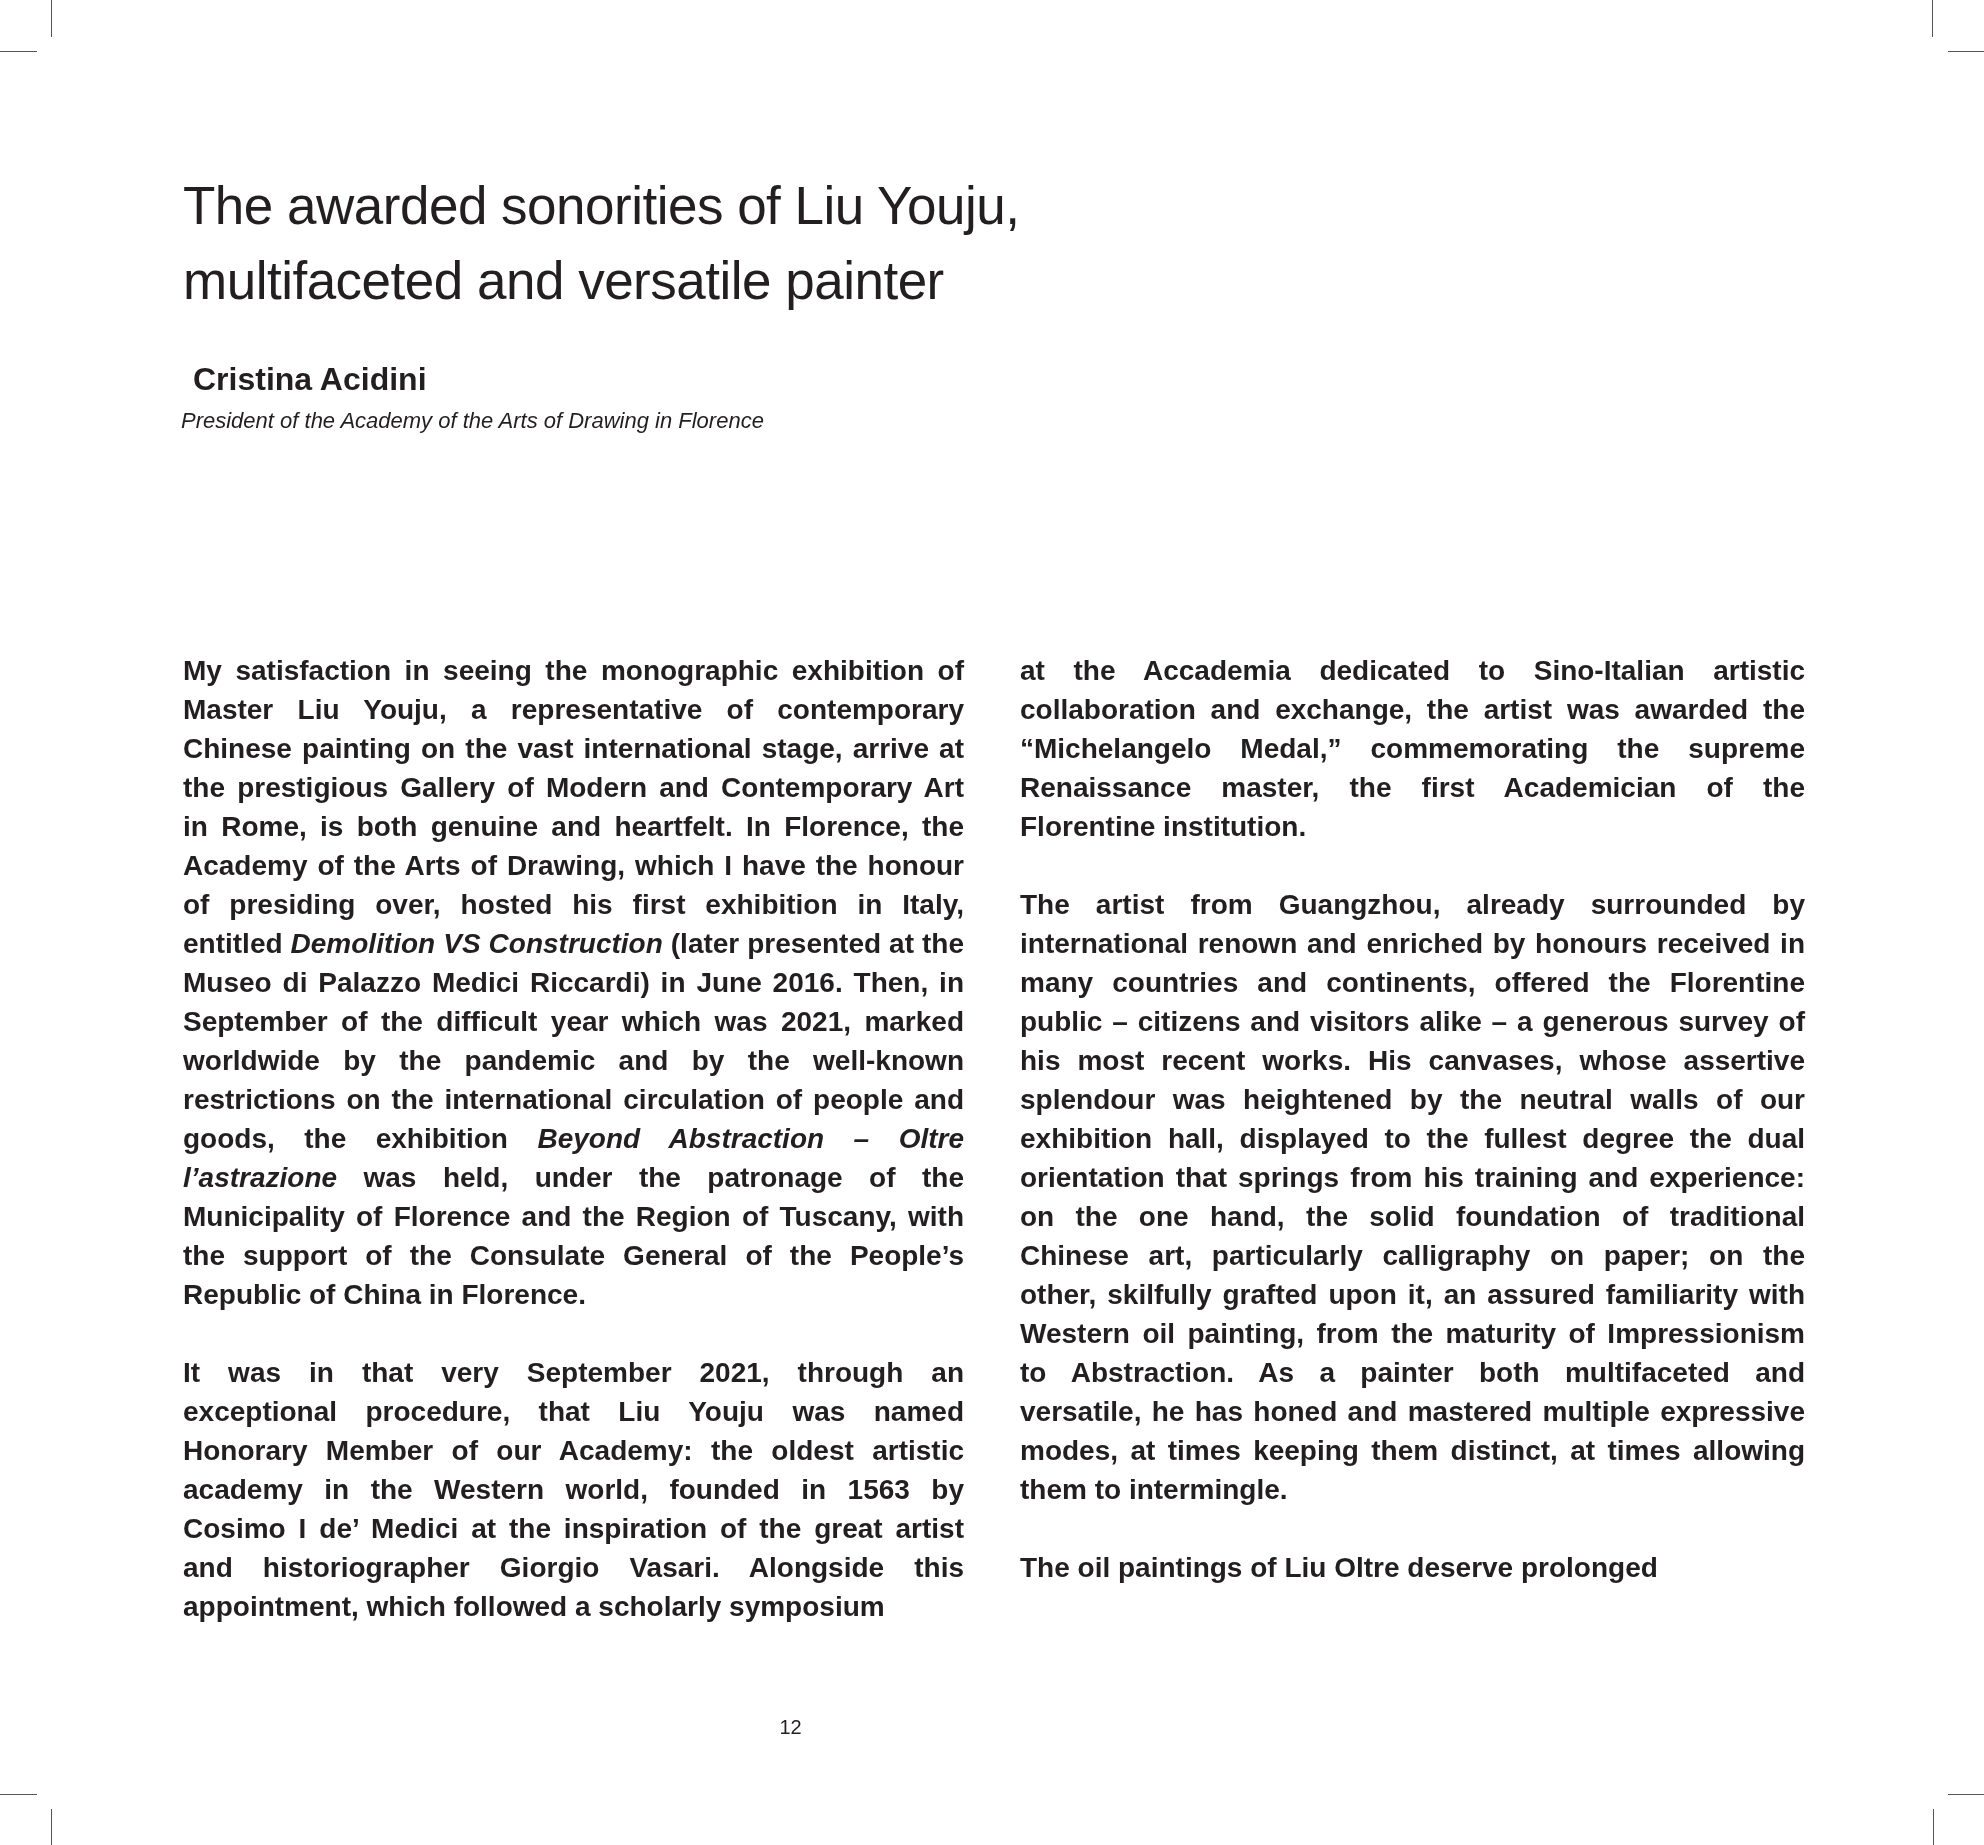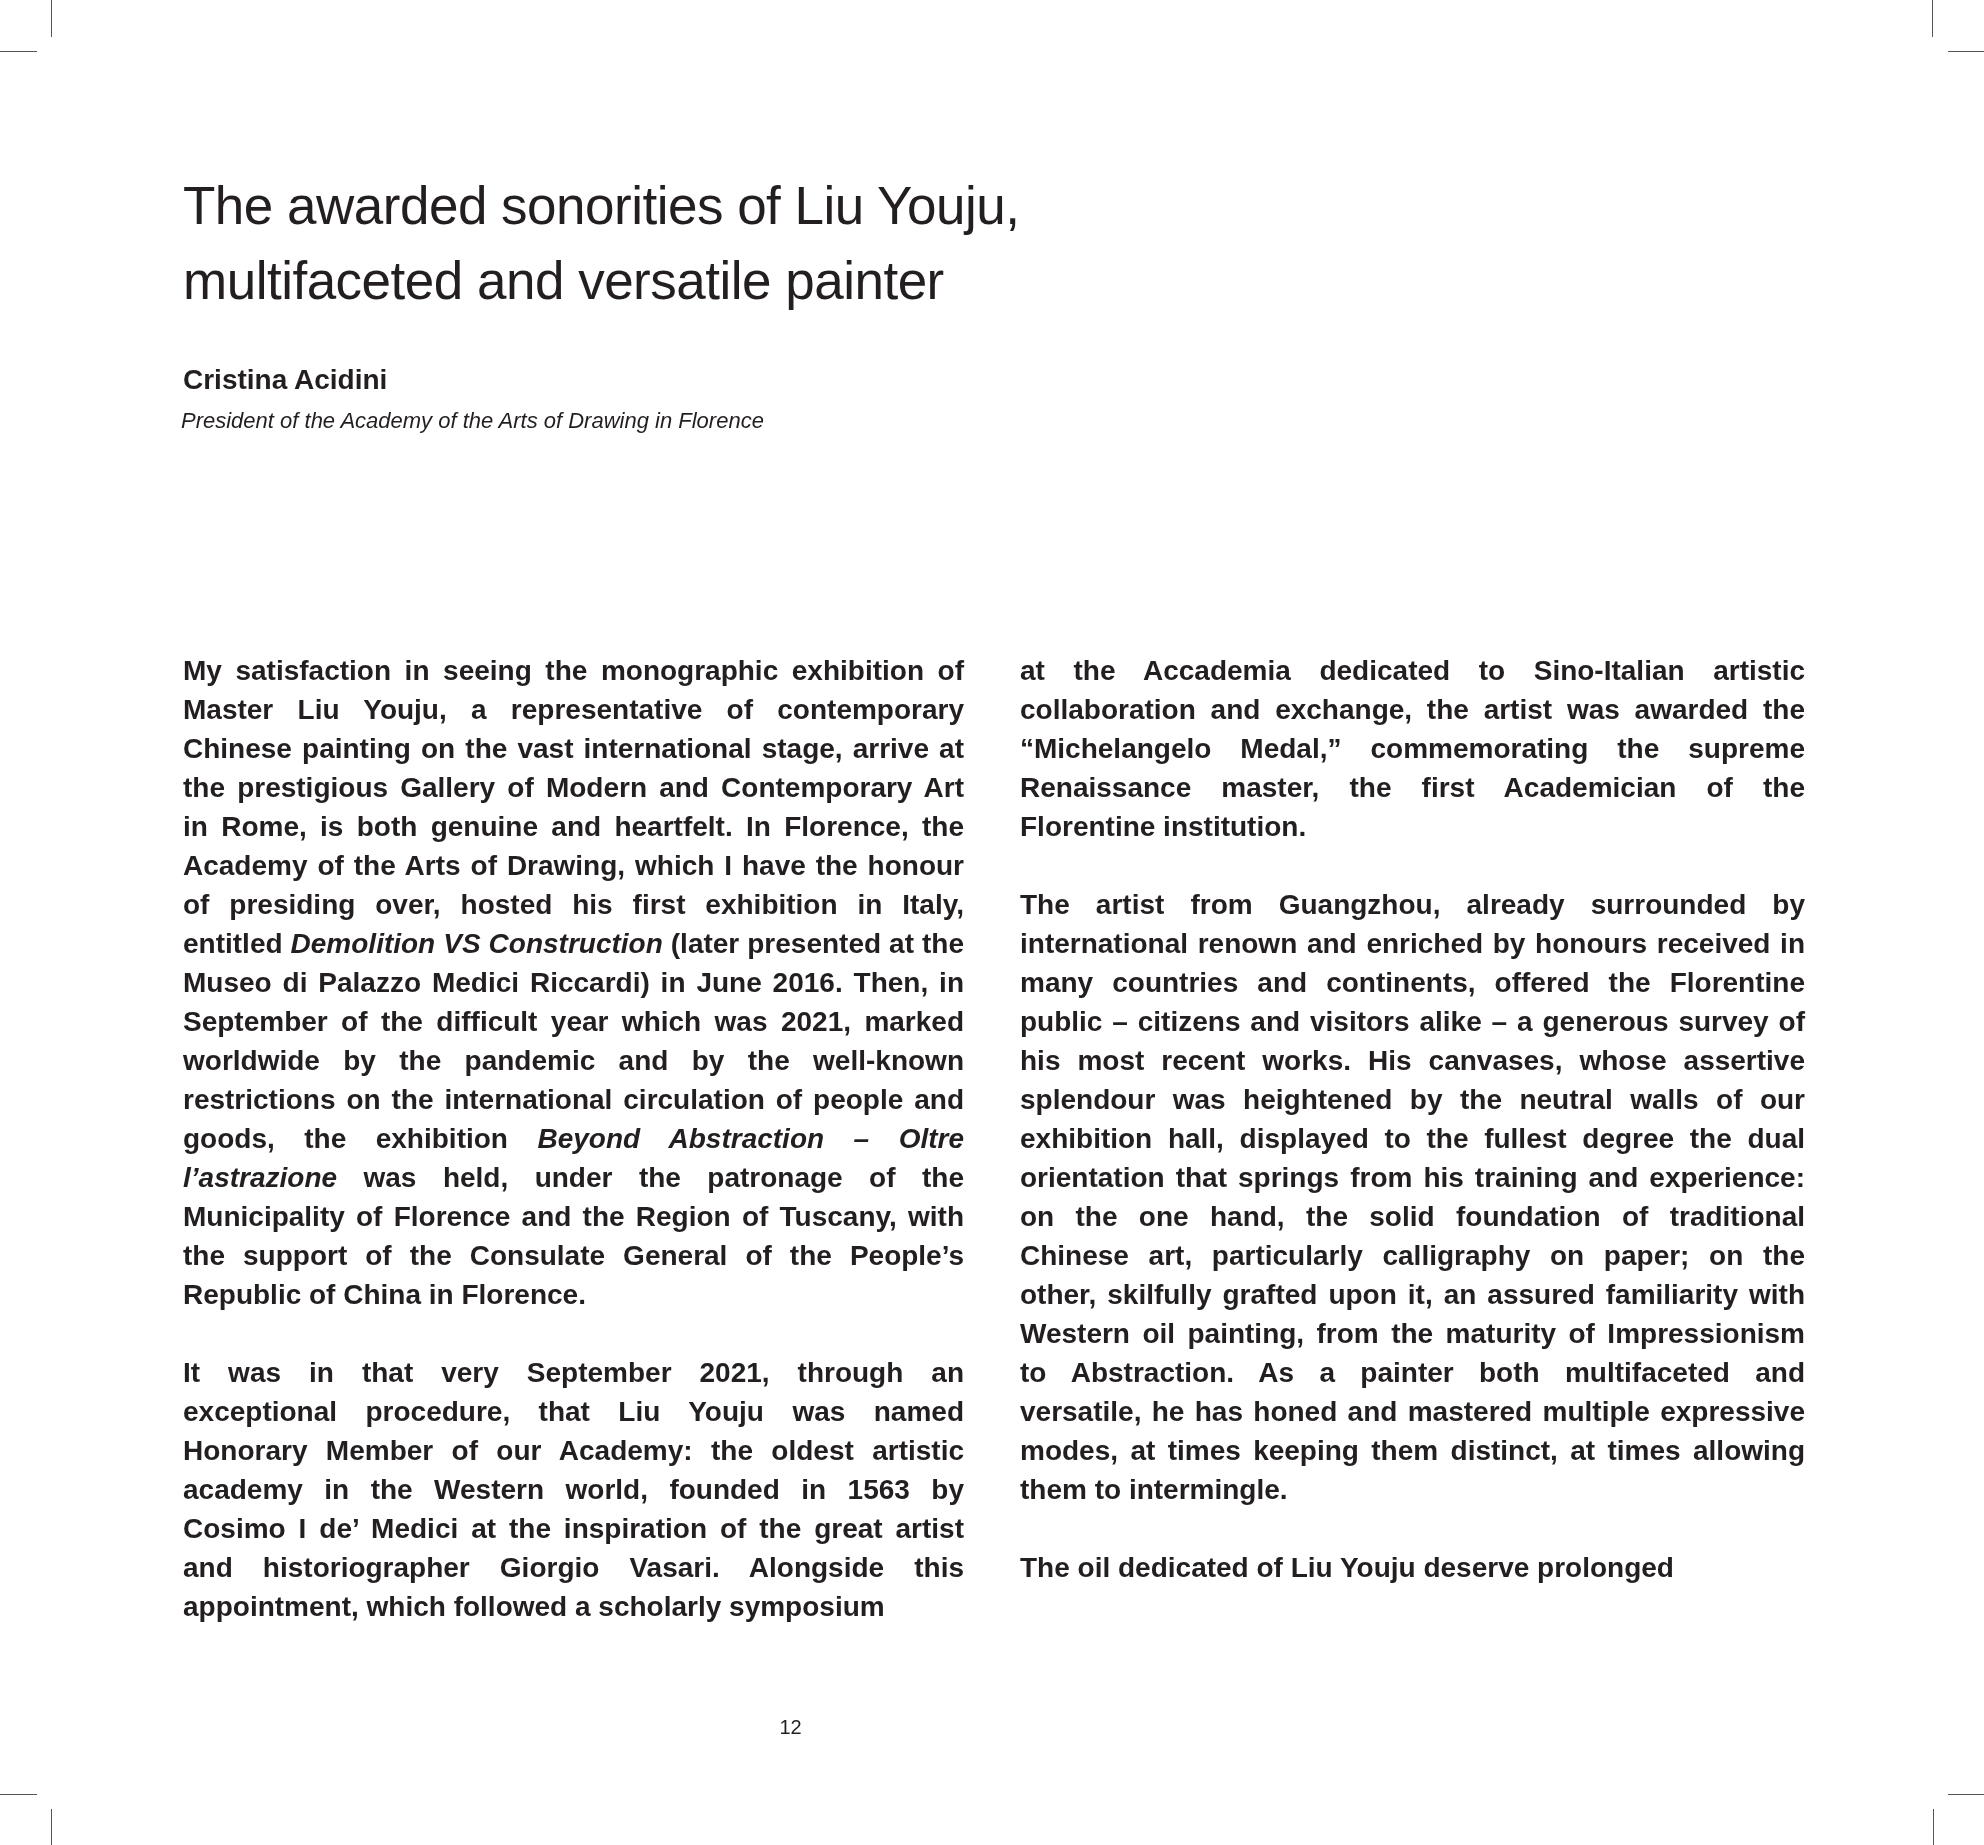--- a/index.html
+++ b/index.html
@@ -2,21 +2,21 @@
 <html style="font-size:7.4px"><head>
 <meta charset="utf-8">
 <style>
   html, body { margin:0; padding:0; background:#ffffff; }
   body { width:1985px; height:1846px; position:relative; overflow:hidden;
          font-family:"Liberation Sans", "DejaVu Sans", sans-serif; color:#231f20; }
   .crop { position:absolute; background:#555555; }
   .title { position:absolute; left:183px; top:168px; margin:0; font-weight:normal;
            font-size:53px; line-height:75px; letter-spacing:-0.5px; color:#231f20; }
   .title span { display:block; }
-  .author { position:absolute; left:183px; top:361px; font-size:28px; font-weight:bold; line-height:37px; }
+  .author { position:absolute; left:193px; top:361px; font-size:32px; font-weight:bold; line-height:37px; }
   .affil { position:absolute; left:181px; top:402px; font-size:22px; font-style:italic; line-height:37px;text-align:center; }
   .col { position:absolute; top:651px; width:781px; font-size:28px; line-height:39px; }
   .col.left { left:183px; }
   .col.right { left:1020px; width:785px; }
   .col p { margin:0 0 39px 0; text-align:justify;font-weight:bold; }
   .col p.cont { margin-bottom:4px; }
   .col em { font-style:italic; }
   .pagenum { position:absolute; top:1716px; left:0; width:1581px; text-align:center; font-size:20px; }
 </style>
 </head>
@@ -40,17 +40,17 @@
 <div class="affil">President of the Academy of the Arts of Drawing in Florence</div>
 
 <div class="col left">
   <p><span>My satisfaction in seeing the monographic exhibition of Master Liu Youju, a representative of contemporary Chinese painting on the vast international stage, arrive at the prestigious Gallery of Modern and Contemporary Art in Rome, is both genuine and heartfelt. In Florence, the Academy of the Arts of Drawing, which I have the honour of presiding over, hosted his first exhibition in Italy, entitled </span><em>Demolition VS Construction</em><span> (later presented at the Museo di Palazzo Medici Riccardi) in June 2016. Then, in September of the difficult year which was 2021, marked worldwide by the pandemic and by the well-known restrictions on the international circulation of people and goods, the exhibition </span><em>Beyond Abstraction – Oltre l’astrazione</em><span> was held, under the patronage of the Municipality of Florence and the Region of Tuscany, with the support of the Consulate General of the People’s Republic of China in Florence.</span></p>
   <p class="cont">It was in that very September 2021, through an exceptional procedure, that Liu Youju was named Honorary Member of our Academy: the oldest artistic academy in the Western world, founded in 1563 by Cosimo I de’ Medici at the inspiration of the great artist and historiographer Giorgio Vasari. Alongside this appointment, which followed a scholarly symposium</p>
 </div>
 
 <div class="col right">
   <p>at the Accademia dedicated to Sino-Italian artistic collaboration and exchange, the artist was awarded the “Michelangelo Medal,” commemorating the supreme Renaissance master, the first Academician of the Florentine institution.</p>
   <p>The artist from Guangzhou, already surrounded by international renown and enriched by honours received in many countries and continents, offered the Florentine public – citizens and visitors alike – a generous survey of his most recent works. His canvases, whose assertive splendour was heightened by the neutral walls of our exhibition hall, displayed to the fullest degree the dual orientation that springs from his training and experience: on the one hand, the solid foundation of traditional Chinese art, particularly calligraphy on paper; on the other, skilfully grafted upon it, an assured familiarity with Western oil painting, from the maturity of Impressionism to Abstraction. As a painter both multifaceted and versatile, he has honed and mastered multiple expressive modes, at times keeping them distinct, at times allowing them to intermingle.</p>
-  <p class="cont">The oil dedicated of Liu Youju deserve prolonged</p>
+  <p class="cont">The oil paintings of Liu Oltre deserve prolonged</p>
 </div>
 
 <div class="pagenum">12</div>
 
 
 </body></html>

